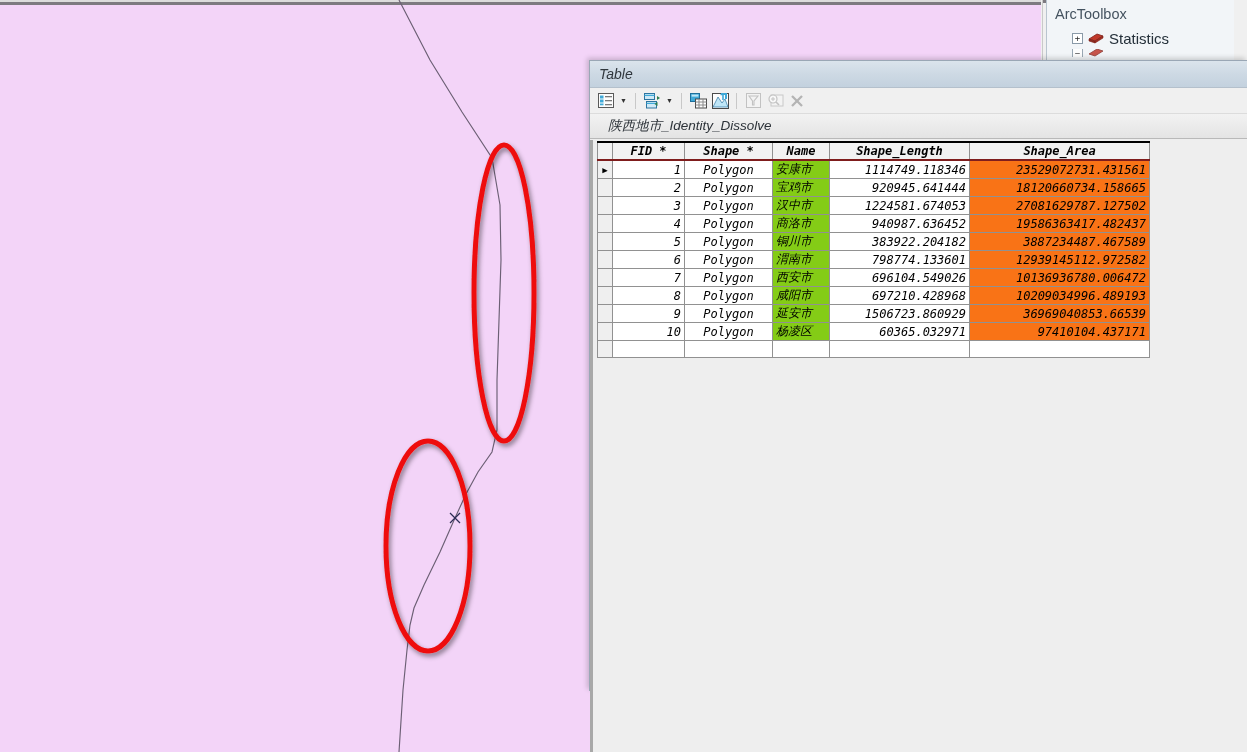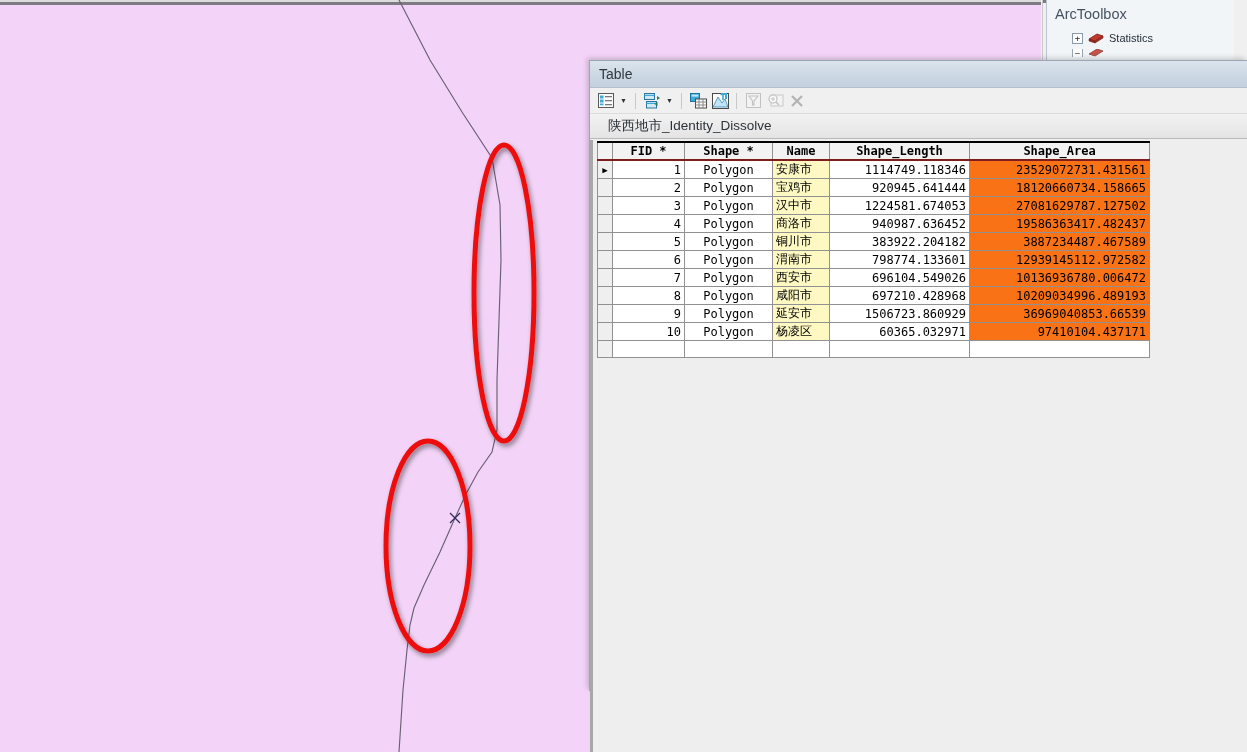--- a/index.html
+++ b/index.html
@@ -26,20 +26,21 @@
   #map-svg { position: absolute; left: 0; top: 0; width: 1041px; height: 752px; }
 
   
   #table-window {
     position: absolute; left: 589px; top: 60px;
     width: 658px; height: 631px;
     background: #eeeeee;
     border-left: 1px solid #9aa7b5;
     border-top: 1px solid #9aa7b5;
     box-shadow: -2px -2px 5px rgba(0,0,0,0.18);
+    font-style: italic;
   }
   #table-titlebar {
     height: 27px;
     background: linear-gradient(180deg, #dbe4ec 0%, #cdd9e4 50%, #c3d1de 100%);
     border-bottom: 1px solid #b4c0cc;
     display: flex; align-items: center;
     padding-left: 9px;
   }
   #table-title { font-size: 14px; color: #30373d; }
 
@@ -111,21 +112,21 @@
     background: #efefef;
     text-align: center;
     font-size: 9px;
     color: #000;
   }
   th.col-fid, td.col-fid { width: 72px; }
   td.col-fid { text-align: right; background: #fff; }
   th.col-shape, td.col-shape { width: 88px; }
   td.col-shape { text-align: center; background: #fff; }
   th.col-name, td.col-name { width: 57px; }
-  td.col-name { text-align: left; background: #fef9c3; font-family: "DejaVu Sans", sans-serif; font-size: 12px; }
+  td.col-name { text-align: left; background: #84cc16; font-family: "DejaVu Sans", sans-serif; font-size: 12px; }
   th.col-len, td.col-len { width: 140px; }
   td.col-len { text-align: right; background: #fff; }
   th.col-area, td.col-area { width: 180px; }
   td.col-area { text-align: right; background: #f97316; }
   tr.blank-row td { height: 17px; background: #fff; }
   tr.blank-row td.col-sel { background: #efefef; }
 
   
   #arctoolbox-panel {
     position: absolute; left: 1046px; top: 0;
@@ -139,21 +140,21 @@
   }
   #atb-tree { padding-left: 25px; margin-top: 6px; }
   .atb-node { display: flex; align-items: center; gap: 5px; height: 20px; }
   .atb-expander {
     width: 11px; height: 11px;
     border: 1px solid #8a9aa8; background: #fff;
     display: flex; align-items: center; justify-content: center;
     font-size: 9px; line-height: 1; color: #2a2a2a;
     font-family: "DejaVu Sans Mono", monospace;
   }
-  .atb-label { font-size: 11px; color: #25303a; }
+  .atb-label { font-size: 15px; color: #25303a; }
   #atb-node-2 { margin-top: 1px; overflow: hidden; height: 8px; opacity: .85; }
 
   #atb-scrollbar {
     position: absolute; left: 1042px; top: 0;
     width: 17px; height: 60px;
     background: #f0f0f0;
     border-left: 1px solid #c9c9c9;
     border-right: 1px solid #c9c9c9;
   }
   #atb-scroll-up {

